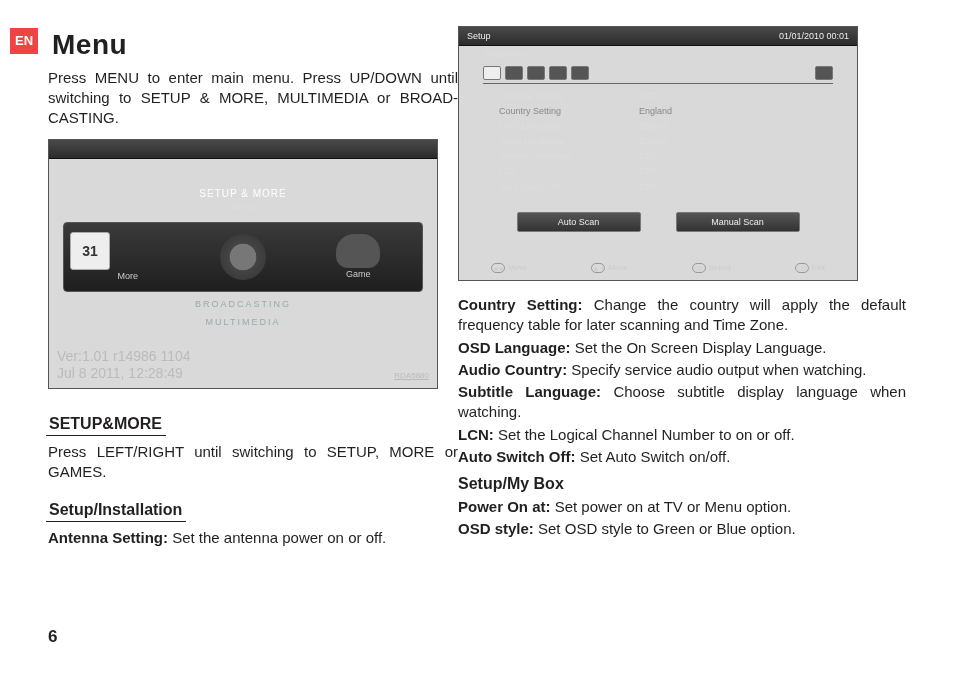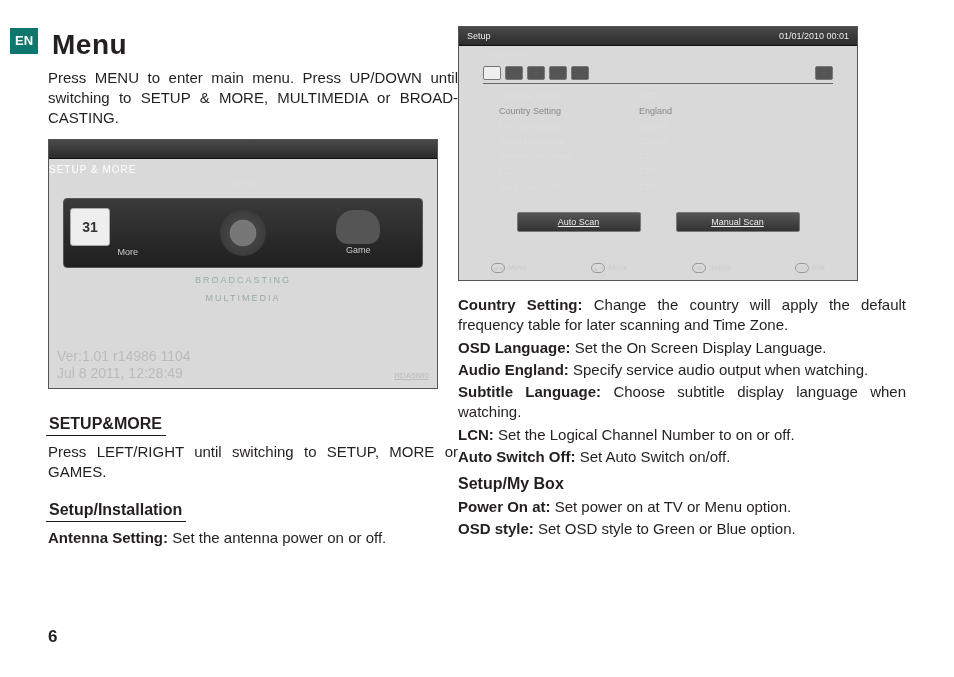--- a/index.html
+++ b/index.html
@@ -16,21 +16,21 @@
   .page {
     display: flex;
     padding: 30px 48px 20px 0;
   }
   .col { flex: 1 1 0; min-width: 0; }
   .col-left { padding-left: 10px; }
   .lang-tab {
     position: absolute;
     left: 10px; top: 28px;
     width: 28px; height: 26px;
-    background: #0f766e;
+    background: #ef4444;
     color: #fff;
     font-size: 13px;
     font-weight: 600;
     display: flex; align-items: center; justify-content: center;
   }
   .title {
     font-family: "Arial Narrow", "Liberation Sans Narrow", sans-serif;
     font-weight: 700;
     font-size: 28px;
     margin-left: 42px;
@@ -56,21 +56,21 @@
   }
   .fig-box { width: 390px; height: 250px; }
   .fig-box2 { width: 400px; height: 255px; margin-bottom: 14px; margin-top: -4px; }
   
   .s1-bar {
     background: linear-gradient(#4a4a4a,#2b2b2b);
     color: #eee; font-size: 9px;
     padding: 3px 8px;
     border-bottom: 1px solid #111;
   }
-  .s1-title { text-align:left; color:#fff; font-size:10px; letter-spacing:1px; padding-top:4px;}
+  .s1-title { text-align:center; color:#fff; font-size:10px; letter-spacing:1px; padding-top:28px;}
   .s1-sub { text-align:center; color:#ddd; font-size:9px; padding-bottom:4px;}
   .s1-row {
     display:flex; justify-content:space-around; align-items:center;
     margin: 6px 14px;
     background: linear-gradient(#3a3a3a,#1f1f1f);
     border:1px solid #555; border-radius:4px;
     height:70px; padding:8px 6px;
   }
   .s1-item { color:#ccc; font-size:9px; text-align:center; flex:1; }
   .s1-cal { background:#eee;color:#333;border:1px solid #aaa; width:40px;height:38px;border-radius:3px;display:flex;flex-direction:column;align-items:center;justify-content:center;font-weight:bold;font-size:14px;}
@@ -98,21 +98,21 @@
   .s2-tab { width:18px;height:14px;background:#555;border:1px solid #777;border-radius:2px;}
   .s2-tab.sel { background:#eee;}
   .s2-list { margin:2px 40px 6px; }
   .s2-row { display:flex; font-size:9px; color:#ddd; padding:1.5px 0; }
   .s2-row.sel { color:#888; }
   .s2-lab { flex:0 0 140px; }
   .s2-val { flex:0 0 80px; text-align:left; }
   .s2-btns { display:flex; justify-content:space-around; margin:18px 40px 0; }
   .s2-btn {
     background:linear-gradient(#555,#333); border:1px solid #777; color:#eee;
-    font-size:9px; padding:3px 8px; width:124px; text-align:center; border-radius:2px;text-decoration:underline;
+    font-size:9px; padding:3px 8px; width:124px; text-align:center; border-radius:2px;
   }
   .s2-hints {
     position:absolute; left:0; right:0; bottom:6px;
     display:flex; justify-content:space-around; color:#ccc; font-size:8px;
   }
   .s2-hints span i {
     display:inline-block;width:14px;height:10px;border:1px solid #999;border-radius:6px;
     margin-right:3px;vertical-align:middle;font-style:normal;font-size:7px;line-height:10px;text-align:center;
   }
   
@@ -236,21 +236,21 @@
       <div class="s2-hints">
         <span><i>◄►</i><span>Move</span></span>
         <span><i>▲▼</i><span>Move</span></span>
         <span><i>OK</i><span>Select</span></span>
         <span><i>EXIT</i><span>Exit</span></span>
       </div>
     </div>
 
     <div class="para2 def"><b>Country Setting:</b><span> Change the country will apply the default frequency table for later scanning and Time Zone.</span></div>
     <div class="para2 def"><b>OSD Language:</b><span> Set the On Screen Display Language.</span></div>
-    <div class="para2 def"><b>Audio England:</b><span> Specify service audio output when watching.</span></div>
+    <div class="para2 def"><b>Audio Country:</b><span> Specify service audio output when watching.</span></div>
     <div class="para2 def"><b>Subtitle Language:</b><span> Choose subtitle display language when watching.</span></div>
     <div class="para2 def"><b>LCN:</b><span> Set the Logical Channel Number to on or off.</span></div>
     <div class="para2 def"><b>Auto Switch Off:</b><span> Set Auto Switch on/off.</span></div>
 
     <div class="h3">Setup/My Box</div>
     <div class="para2 def"><b>Power On at:</b><span> Set power on at TV or Menu option.</span></div>
     <div class="para2 def"><b>OSD style:</b><span> Set OSD style to Green or Blue option.</span></div>
   </div>
 </div>
 

